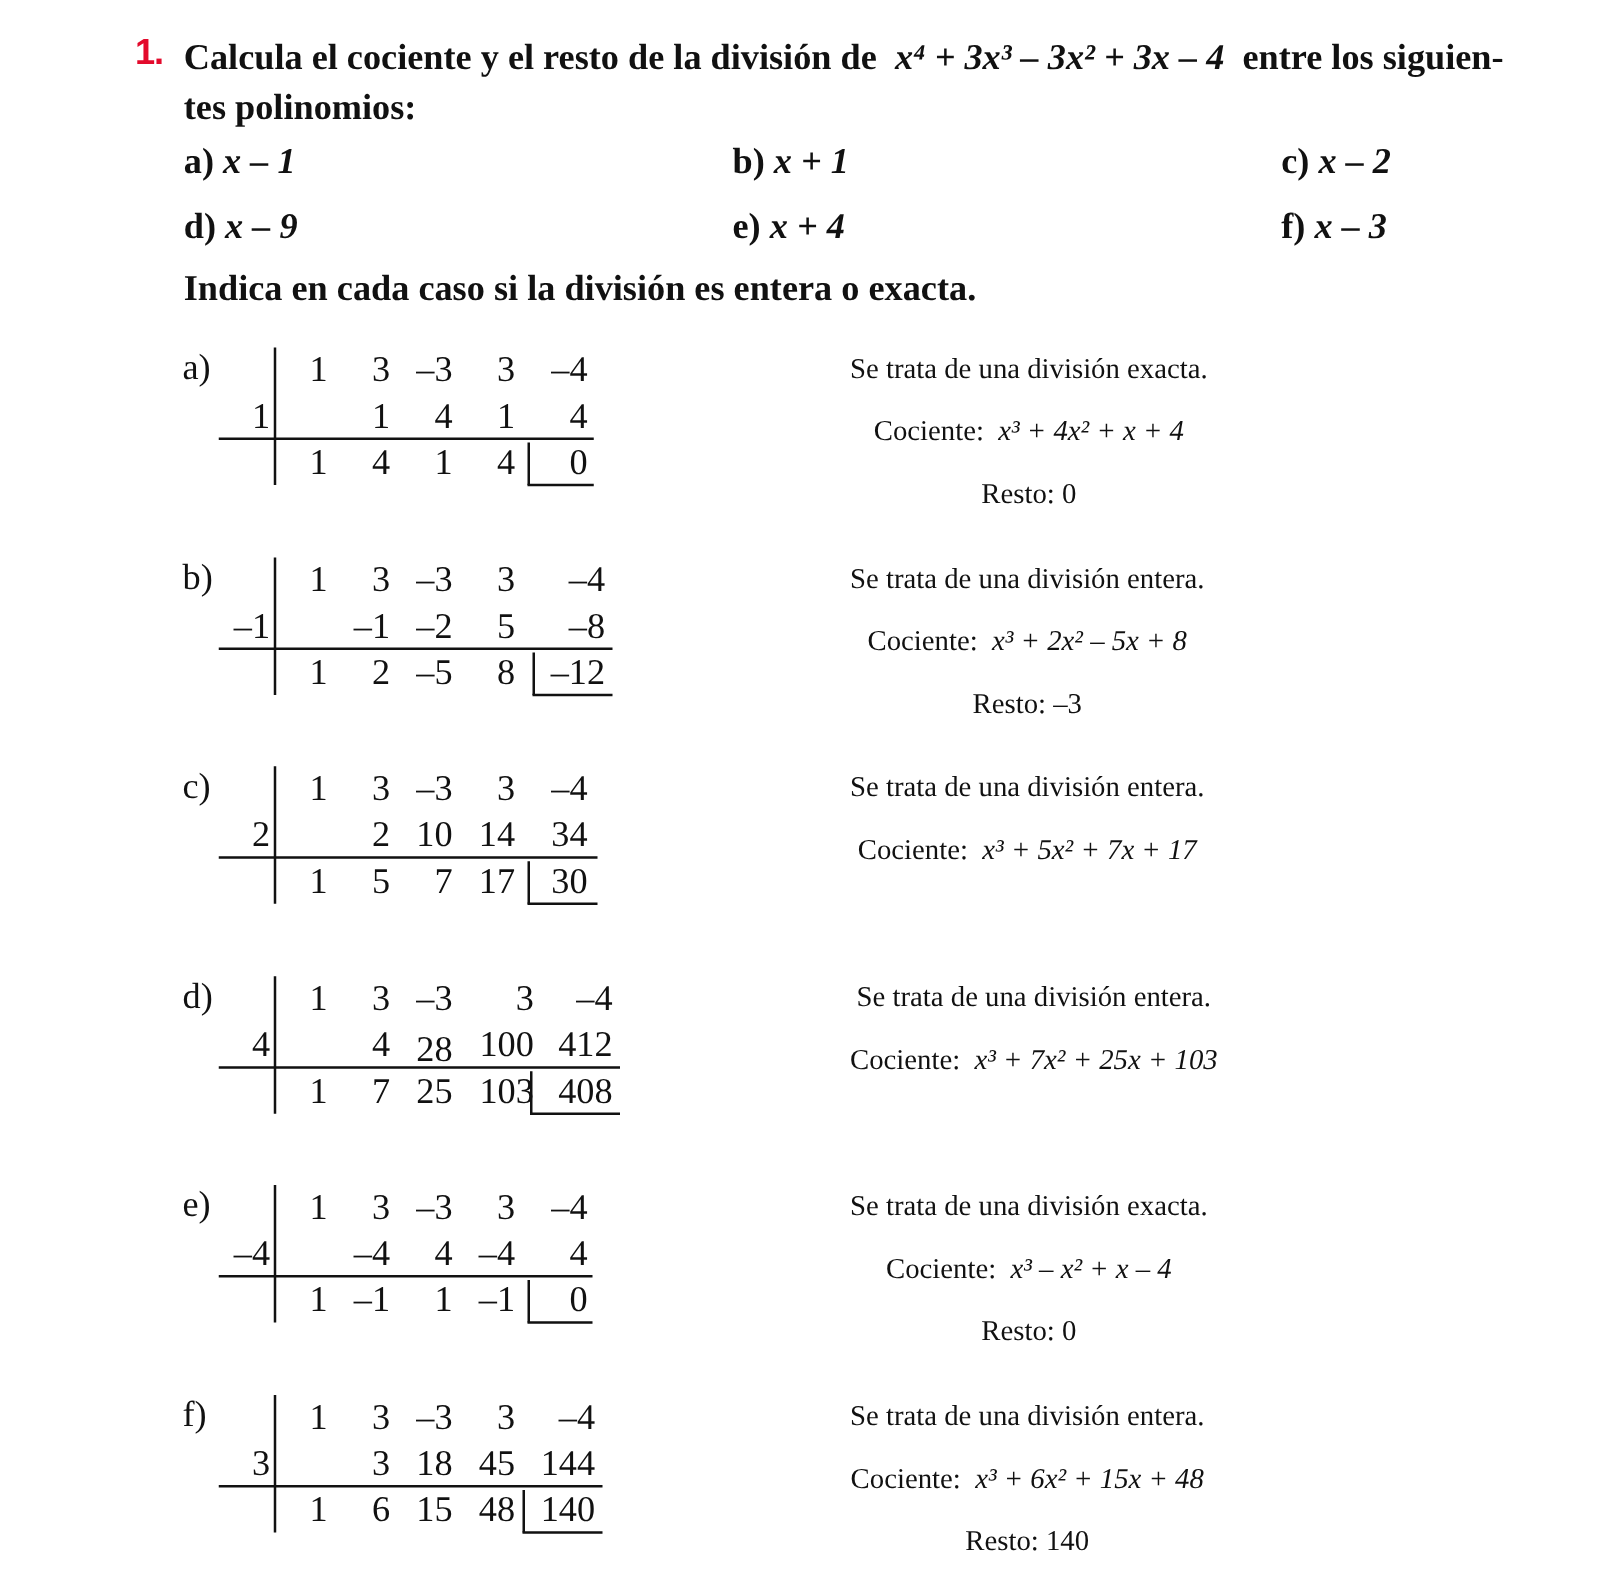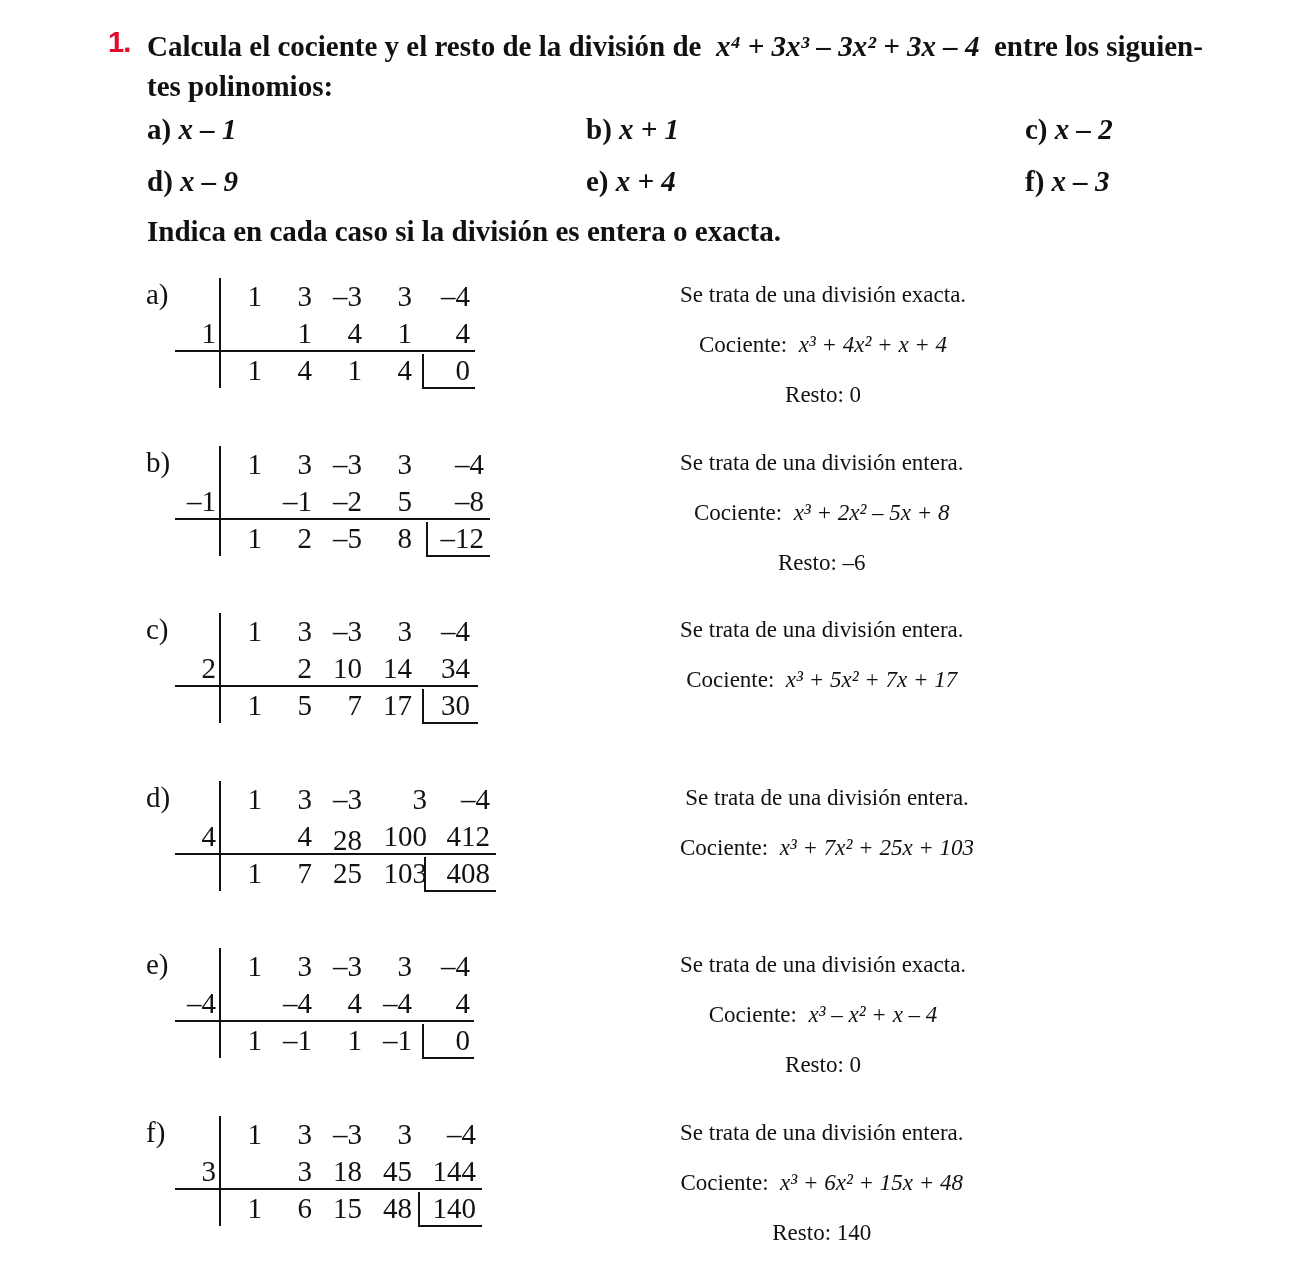--- a/index.html
+++ b/index.html
@@ -106,21 +106,21 @@
       <div class="cell" style="left: 424px; width: 60px; top: 76px;">–12</div>
       <div class="cell" style="left: 156px; width: 60px; top: 39px;">–1</div>
       <div class="vline" style="left: 219px; top: 0px; height: 110px;"></div>
       <div class="hline" style="left: 175px; top: 72px; width: 315px;"></div>
       <div class="vline" style="left: 426px; top: 76px; height: 34px;"></div>
       <div class="hline" style="left: 426px; top: 109px; width: 64px;"></div>
     </div>
     <div class="ans" style="top: 438px;">
       <div>Se trata de una división entera.</div>
       <div><span>Cociente:</span>&nbsp;&nbsp;<span class="mi">x³ + 2x² – 5x + 8</span></div>
-      <div>Resto: –6</div>
+      <div>Resto: –3</div>
     </div>
     <div class="lab" style="left: 146px; top: 613px;">c)</div>
     <div class="ruff" style="left: 0px; top: 613px;">
       <div class="cell" style="left: 202px; width: 60px; top: 2px;">1</div>
       <div class="cell" style="left: 252px; width: 60px; top: 2px;">3</div>
       <div class="cell" style="left: 302px; width: 60px; top: 2px;">–3</div>
       <div class="cell" style="left: 352px; width: 60px; top: 2px;">3</div>
       <div class="cell" style="left: 410px; width: 60px; top: 2px;">–4</div>
       <div class="cell" style="left: 252px; width: 60px; top: 39px;">2</div>
       <div class="cell" style="left: 302px; width: 60px; top: 39px;">10</div>

